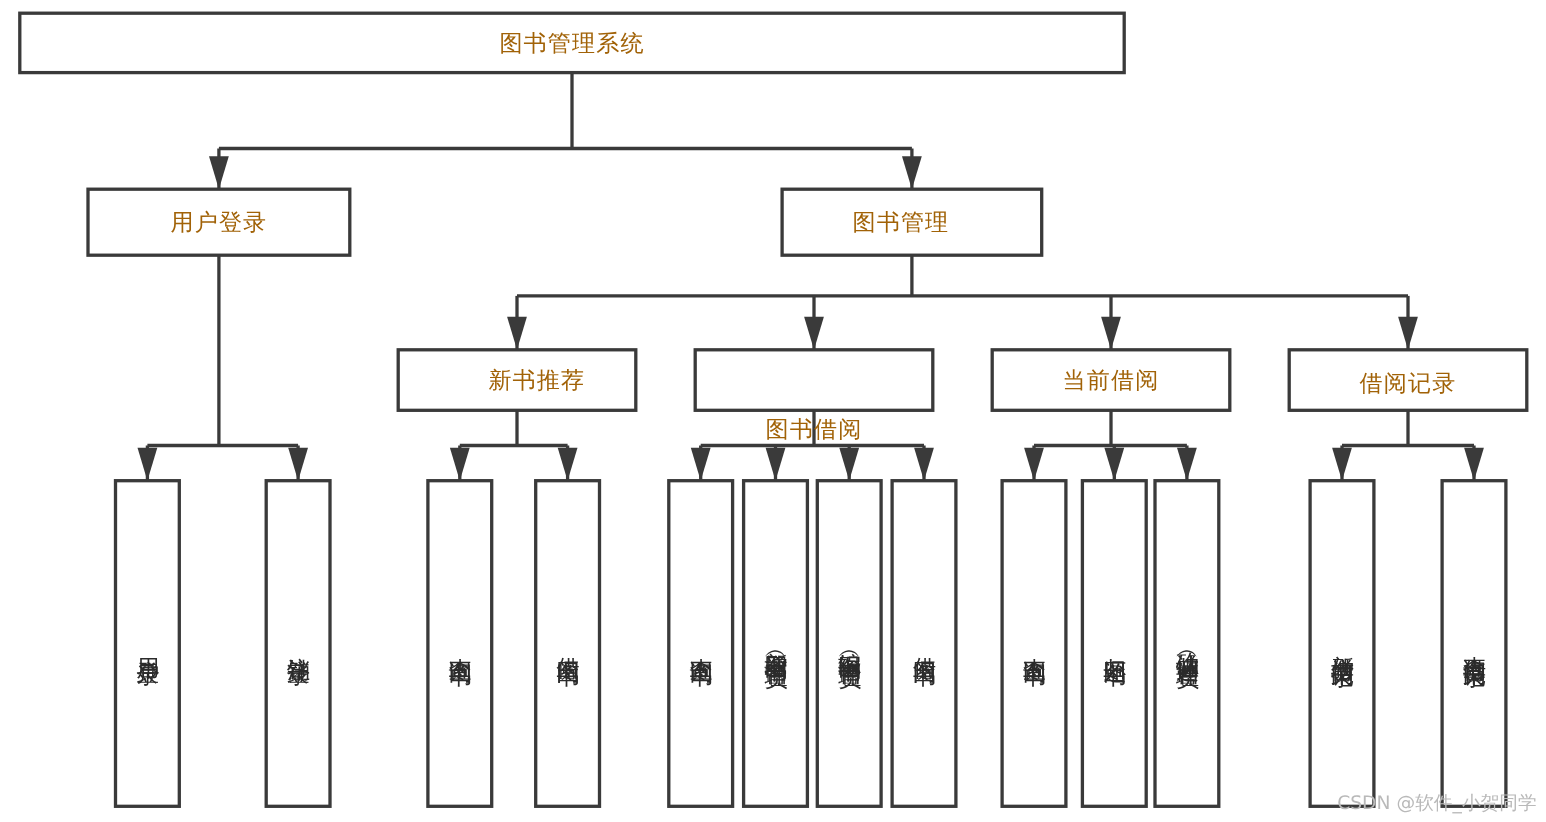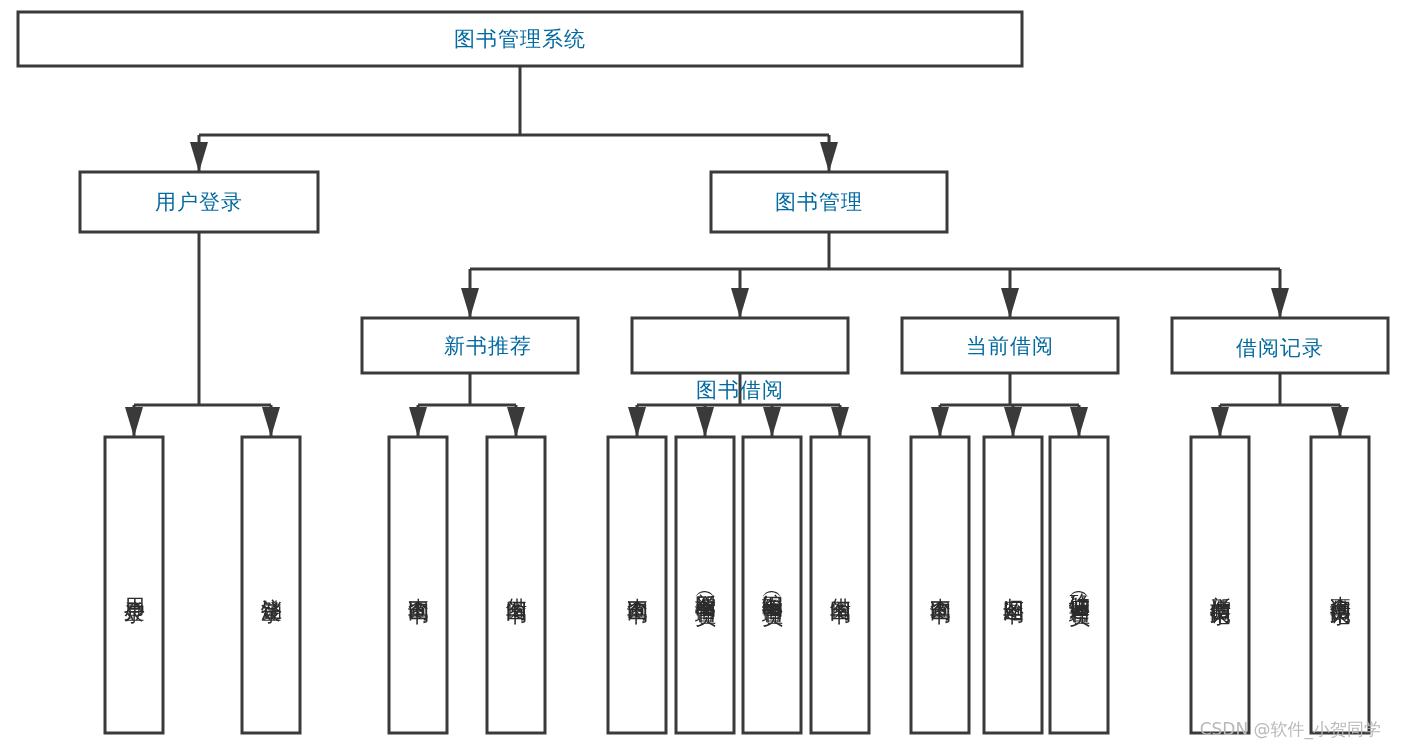--- a/index.html
+++ b/index.html
@@ -55,35 +55,35 @@
     text-orientation: upright;
     letter-spacing: 2px;
     font-size: 21px;
     color: #2b2b2b;
     font-family: "DejaVu Sans", "Liberation Sans", sans-serif;
     line-height: 1;
     white-space: nowrap;
   }
   .watermark {
     position: absolute;
-    right: 24px;
+    right: 8px;
     bottom: 6px;
     font-size: 17px;
     color: #b9b9b9;
     font-family: "DejaVu Sans", "Liberation Sans", sans-serif;
     white-space: nowrap;
     user-select: none;
   }
   .hbox-label {
     position: absolute;
     display: flex;
     align-items: center;
     justify-content: center;
     font-size: 21px;
-    color: #0369a1;
+    color: #a16207;
     font-family: Liberation Mono, monospace;
     letter-spacing: 1px;
     pointer-events: none;
   }
 </style>
 </head>
 <body>
 
 <div id="diagram-root">
   <svg class="flow" viewBox="0 0 1405 747" xmlns="http://www.w3.org/2000/svg">

